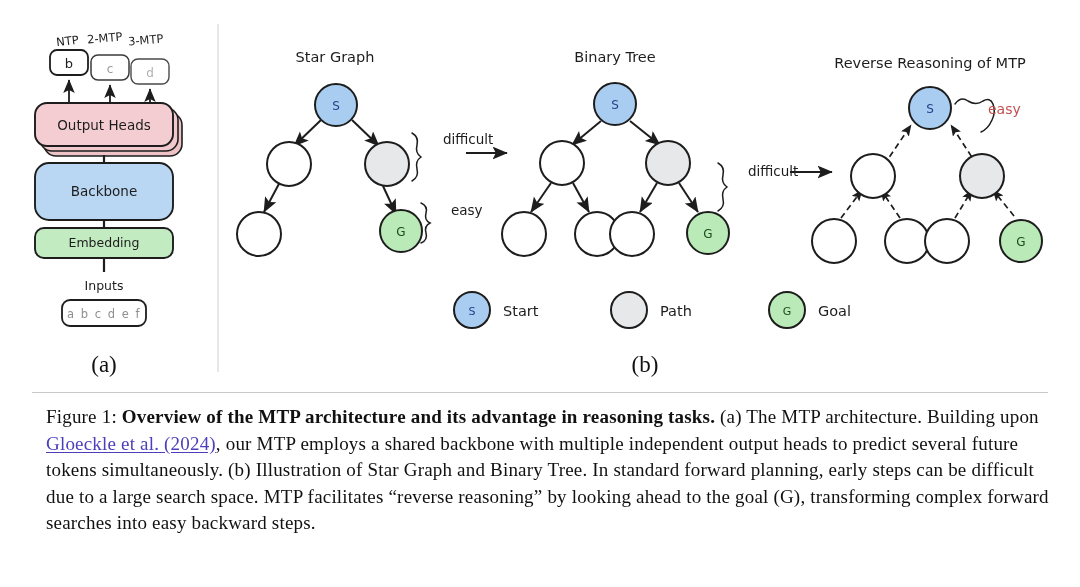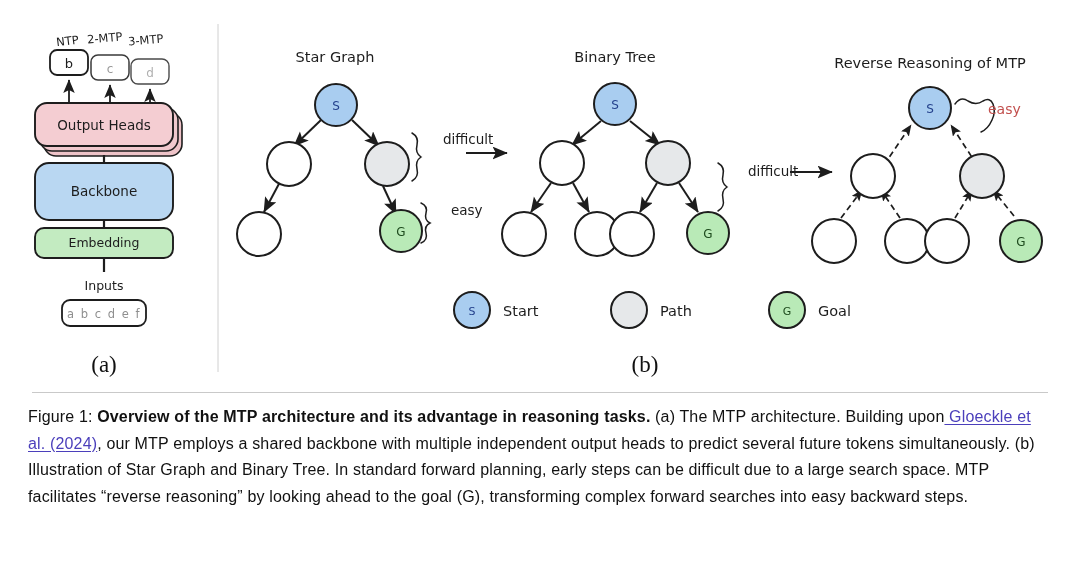--- a/index.html
+++ b/index.html
@@ -28,25 +28,25 @@
     position: absolute;
     left: 32px;
     top: 392px;
     width: 1016px;
     height: 1px;
     background: #c9c9c9;
   }
 
   #caption {
     position: absolute;
-    left: 28px;
+    left: 46px;
     top: 404px;
     width: 1014px;
-    font-family: Liberation Sans, sans-serif;
-    font-size: 16px;
+    font-family: Liberation Serif, serif;
+    font-size: 19px;
     line-height: 26.6px;
     color: #111111;
     text-align: left;
     letter-spacing: 0.01em;
   }
   #caption b { font-weight: bold; }
   #caption .cite {
     color: #4b3fbb;
     text-decoration: underline;
     text-underline-offset: 2px;

